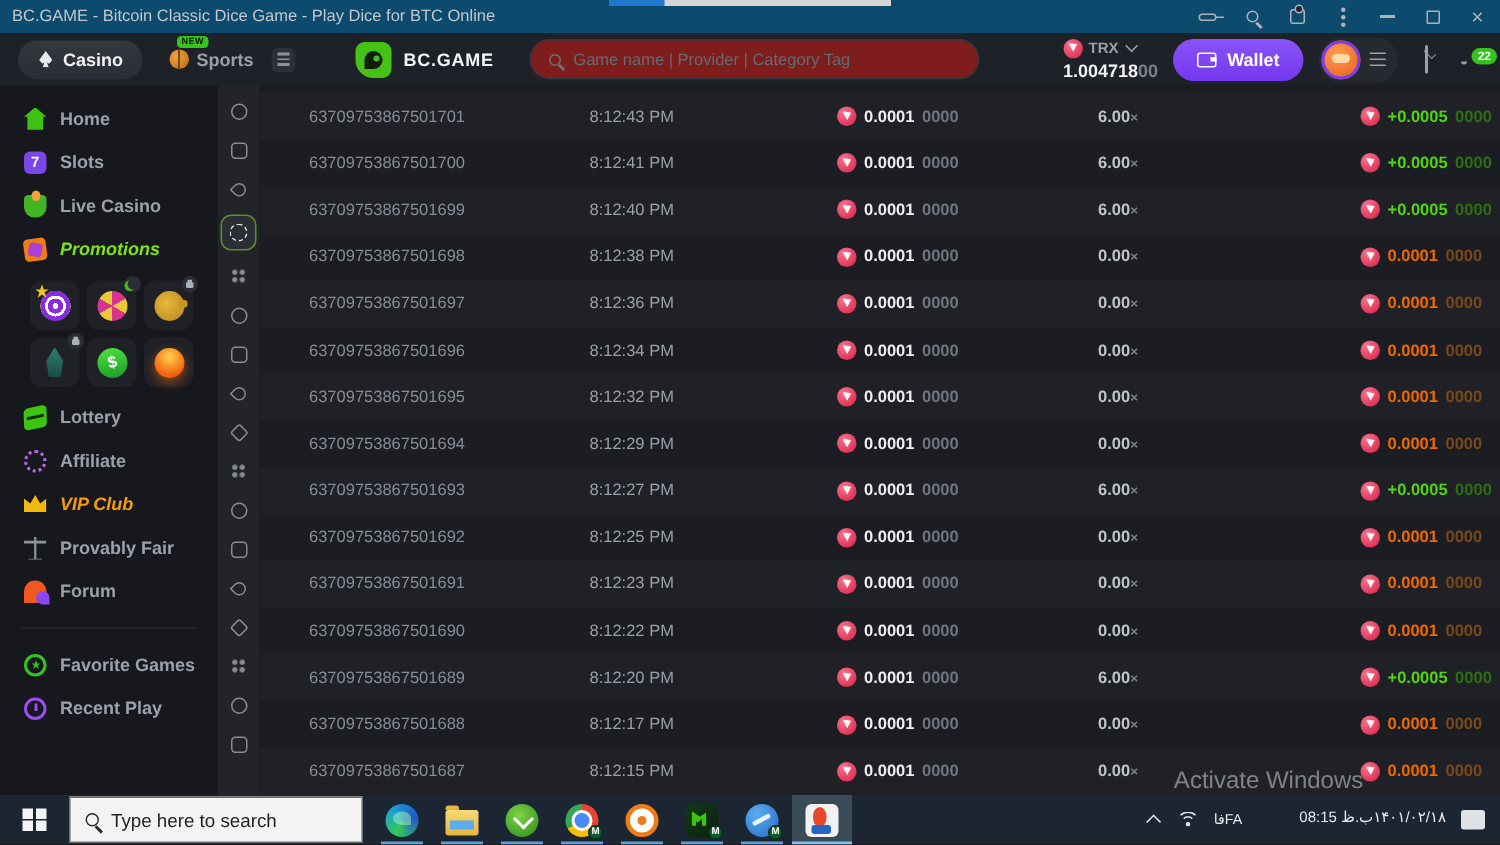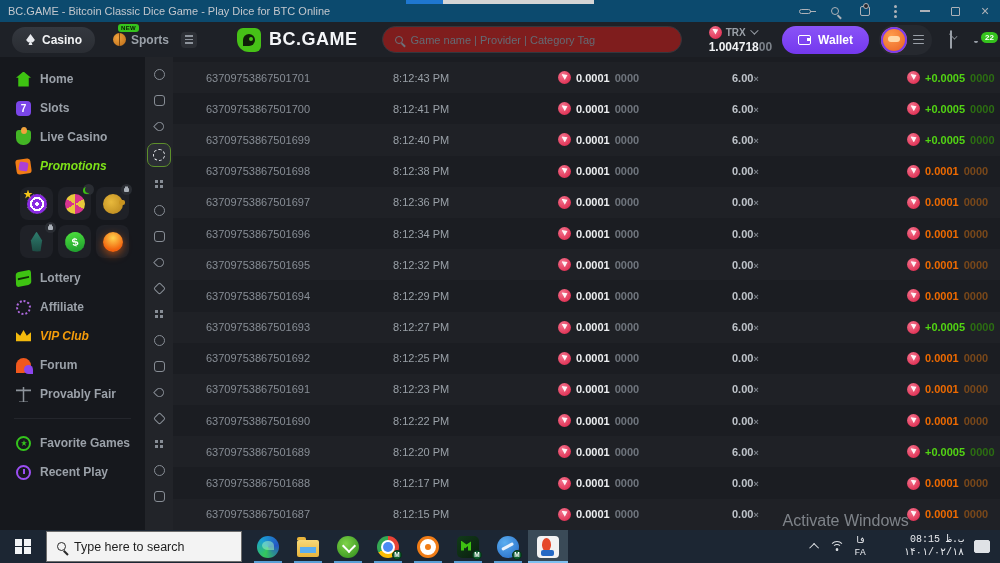--- a/index.html
+++ b/index.html
@@ -42,21 +42,21 @@
   .basketball::after{ content:""; position:absolute; inset:0; border-radius:50%;
     background:linear-gradient(90deg,transparent 46%,#7b4710 46%,#7b4710 54%,transparent 54%); }
   .side-toggle { margin-left:12px; width:16px; height:16px; border-radius:4px; background:#2c2f35;
     display:flex; flex-direction:column; gap:2px; align-items:center; justify-content:center; }
   .side-toggle i { width:8px; height:1.5px; background:#8d939b; }
   .logo-wrap { margin-left:40px; display:flex; align-items:center; gap:8px; }
   .logo-mark { width:24px; height:24px; background:#46c117; border-radius:6px 6px 6px 12px; position:relative; }
   .logo-mark::before { content:""; position:absolute; left:6px; top:6px; width:12px; height:12px;
     background:#0f1f08; border-radius:50% 50% 50% 0; }
   .logo-mark::after { content:""; position:absolute; left:12px; top:9px; width:4px; height:4px; background:#46c117; border-radius:50%; }
-  .logo-text { color:#f4f6f8; font-size:18px; font-weight:bold; letter-spacing:.5px; }
+  .logo-text { color:#f4f6f8; font-size:12px; font-weight:bold; letter-spacing:.5px; }
   .searchbar { margin-left:24px; width:300px; height:27px; border:1px solid #33373e; border-radius:14px;
     background:#7f1d1d; display:flex; align-items:center; gap:8px; padding:0 12px; }
   .searchbar .mag { width:8px; height:8px; border:1.5px solid #6c727b; border-radius:50%; position:relative; flex:none; }
   .searchbar .mag::after { content:""; position:absolute; right:-4px; bottom:-3px; width:5px; height:1.5px; background:#6c727b; transform:rotate(45deg); }
   .searchbar input { background:transparent; border:none; outline:none; color:#aab0b8; font-size:11px; width:100%; }
   .searchbar input::placeholder { color:#646b74; }
   .balance-pill { margin-left:auto; display:flex; flex-direction:column; align-items:flex-start; gap:1px; padding-right:10px; }
   .balance-top { display:flex; align-items:center; gap:4px; color:#9aa0a8; font-size:10px; font-weight:bold; }
   .chev-down { width:6px; height:6px; border-right:1.5px solid #9aa0a8; border-bottom:1.5px solid #9aa0a8; transform:rotate(45deg) translateY(-2px); }
   .balance-num { font-size:12px; font-weight:bold; color:#f0f2f4; }
@@ -208,21 +208,21 @@
   .a-active::after { content:""; position:absolute; left:4px; bottom:2px; width:13px; height:6px; background:#2468c4; border-radius:2px; }
   .m-badge { position:absolute; right:-3px; bottom:-2px; width:10px; height:10px; border-radius:50%;
     background:#0d5c2e; color:#fff; font-size:6.5px; font-weight:bold; display:flex; align-items:center; justify-content:center; border:1px solid #0a2f18; }
   .tray { margin-left:auto; display:flex; align-items:center; gap:10px; padding-right:10px; color:#e8eaee; }
   .tray-chev { width:7px; height:7px; border-left:1.6px solid #dfe2e6; border-top:1.6px solid #dfe2e6; transform:rotate(45deg) translateY(2px); }
   .wifi { width:15px; height:11px; position:relative; overflow:hidden; }
   .wifi i { position:absolute; border:1.6px solid transparent; border-top-color:#dfe2e6; border-radius:50%; left:50%; transform:translateX(-50%); }
   .wifi i:nth-child(1){ width:15px; height:15px; top:0; }
   .wifi i:nth-child(2){ width:9px; height:9px; top:3px; }
   .wifi i:nth-child(3){ width:3px; height:3px; top:6.5px; border-top-color:#dfe2e6; background:#dfe2e6; border-radius:50%; }
-  .lang-block, .clock-block { display:flex; flex-direction:column; align-items:center; font-size:9.5px; line-height:1.25;font-family:Liberation Mono, monospace; }
+  .lang-block, .clock-block { display:flex; flex-direction:row; align-items:center; font-size:9.5px; line-height:1.25; }
   .clock-block { align-items:flex-end; font-size:10px;margin-left:28px; }
   .notif { width:16px; height:13px; border:1.5px solid #dfe2e6; border-radius:2px; position:relative; background:#dfe2e6; }
   .notif::after { content:""; position:absolute; left:1px; bottom:-4px; border:3px solid transparent; border-top-color:#dfe2e6; }
 </style>
 </head>
 <body>
 
 <div class="screen">
 
   <div class="titlebar">
@@ -361,26 +361,26 @@
           </div>
           <div class="side-item ">
             <span class="s-ico i-affiliate"></span>
             <span>Affiliate</span>
           </div>
           <div class="side-item vip-style">
             <span class="s-ico i-vip"></span>
             <span>VIP Club</span>
           </div>
           <div class="side-item ">
+            <span class="s-ico i-fair"></span>
+            <span>Provably Fair</span>
+          </div>
+          <div class="side-item ">
             <span class="s-ico i-forum"></span>
             <span>Forum</span>
-          </div>
-          <div class="side-item ">
-            <span class="s-ico i-fair"></span>
-            <span>Provably Fair</span>
           </div>
         </div>
       <div class="side-divider"></div>
       <div id="side-footer">
           <div class="side-item ">
             <span class="s-ico i-star"></span>
             <span>Favorite Games</span>
           </div>
           <div class="side-item ">
             <span class="s-ico i-clock"></span>

